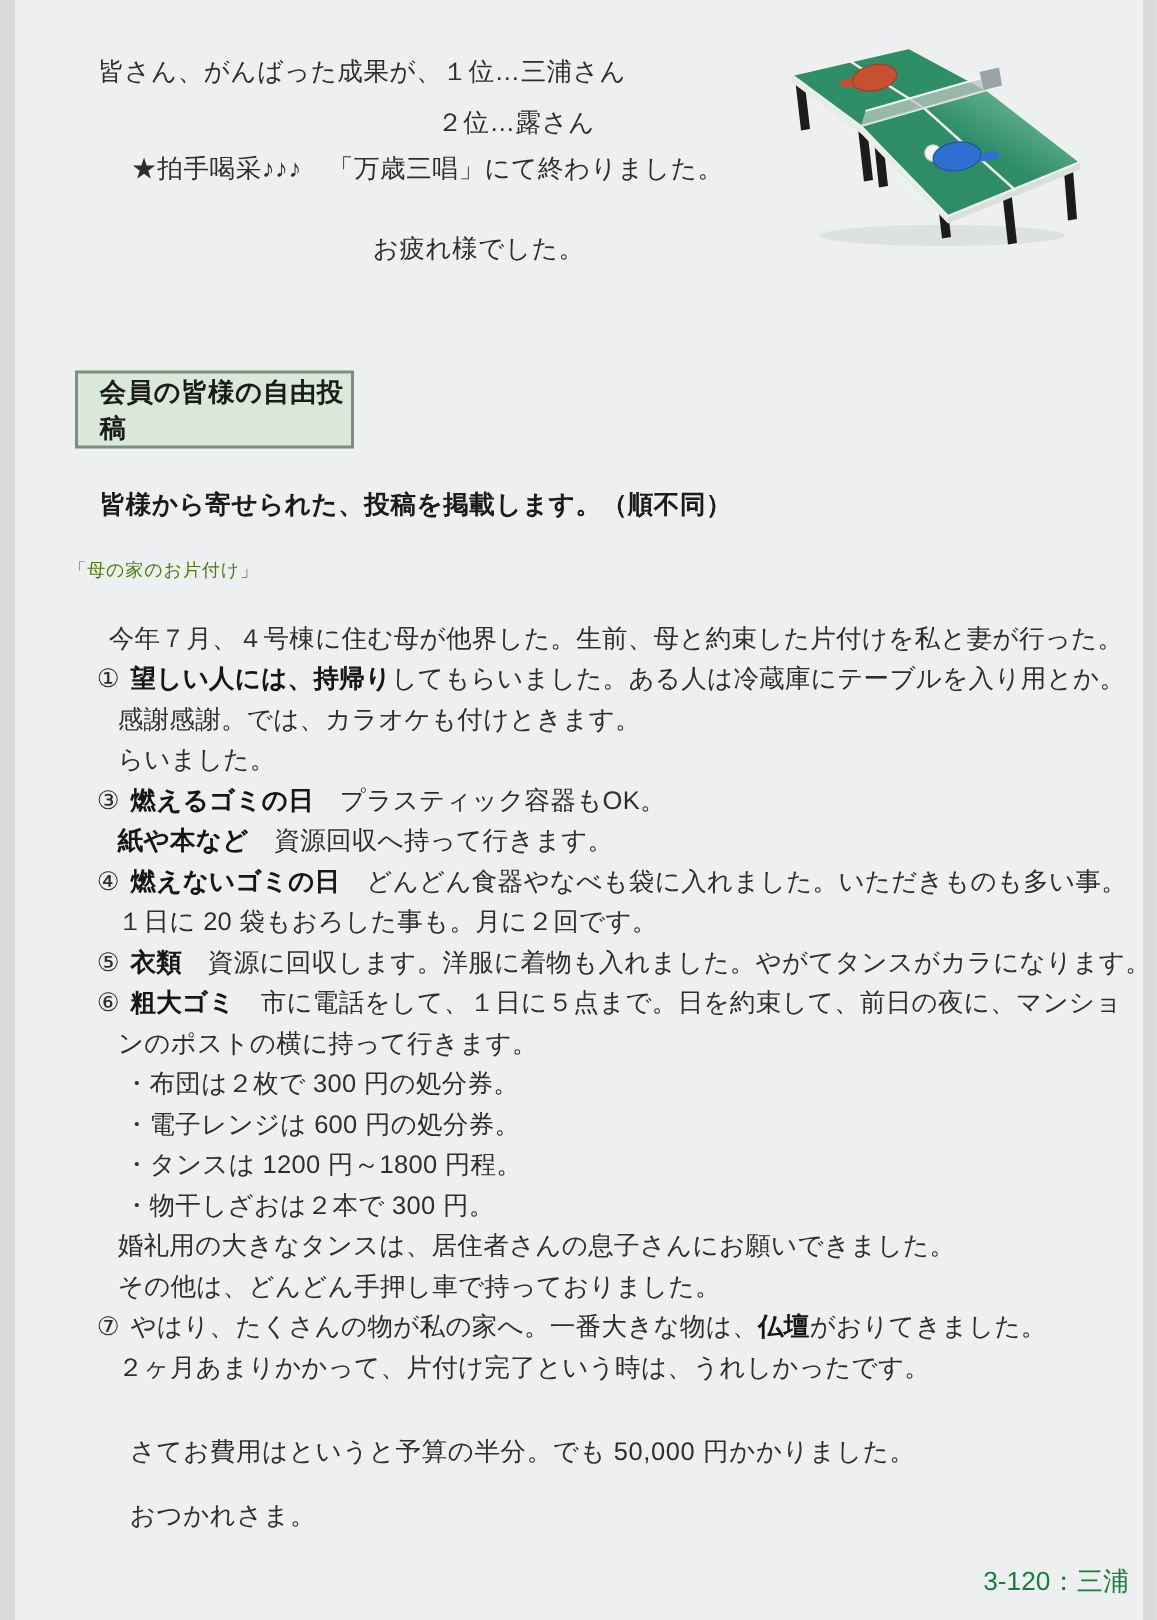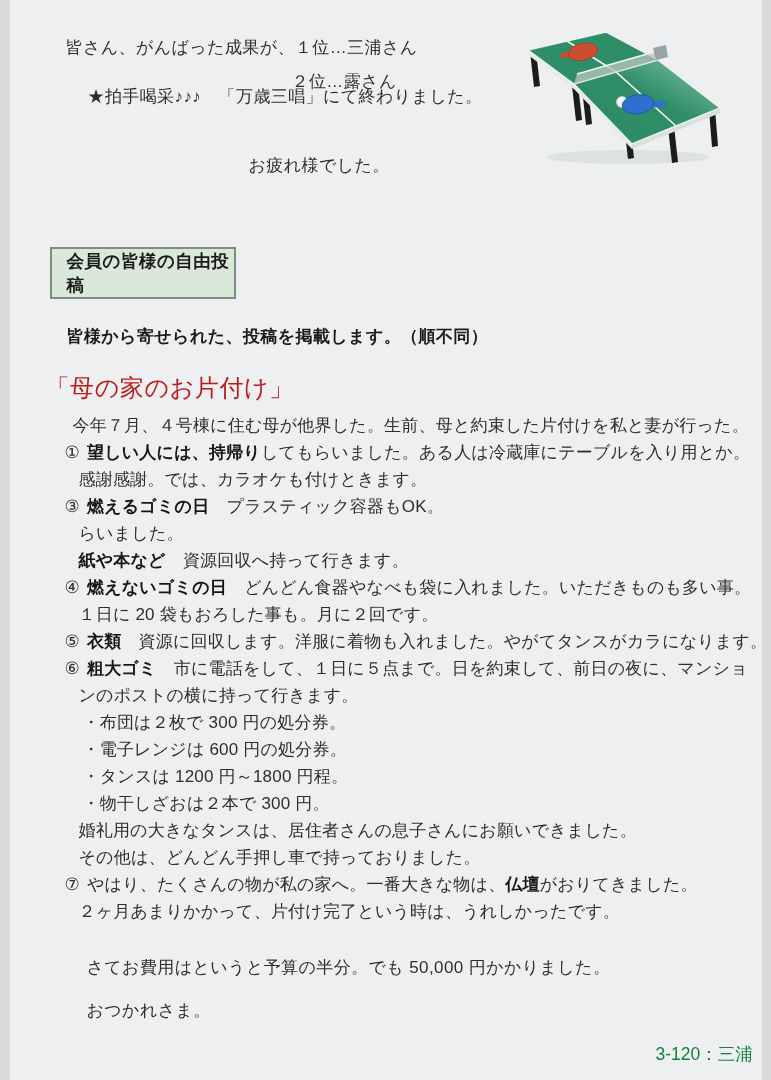--- a/index.html
+++ b/index.html
@@ -9,36 +9,36 @@
     font-family:Liberation Sans, sans-serif;
     color:#2e2e2e;
   }
   .abs { position:absolute; white-space:nowrap; }
   .t { font-size:17px; letter-spacing:0.4px; }
   .b { font-weight:bold; color:#1b1b1b; }
 
   
   .intro-l1 { left:56px;  top:36px; }
   .intro-l2 { left:282px; top:70px; }
-  .intro-l3 { left:78px;  top:85px; }
+  .intro-l3 { left:78px;  top:101px; }
   .intro-l4 { left:200px; top:154px;margin-left:39px; }
 
   
   .pp-img { position:absolute; left:506px; top:24px; width:212px; height:142px; }
 
   
   .section-box {
     position:absolute; left:40px; top:247px; width:186px; height:52px;
     background:#d9e8d9; border:2px solid #7e8e7e;
     display:flex; align-items:center; padding-left:15px; box-sizing:border-box;
     font-size:17.5px; font-weight:bold; letter-spacing:0.5px; color:#1b1b1b;
   }
 
   .subtitle { left:57px; top:325px; font-weight:bold; color:#1b1b1b; }
-  .article-title { left:36px; top:372px; font-size:24px; letter-spacing:0.6px; color:#b91c1c; }
+  .article-title { left:36px; top:372px; font-size:12px; letter-spacing:0.6px; color:#4d7c0f; }
 
   
   .article {
     position:absolute; left:55px; top:412px; width:708px;
     font-size:17px; letter-spacing:0.2px; color:#2e2e2e;
   }
   .article .line { line-height:27px; height:27px; white-space:nowrap; }
   .line.lead   { padding-left:8px; }
   .line.cont   { padding-left:14px; }
   .line.bullet { padding-left:18px; }
@@ -111,22 +111,22 @@
     <span>会員の皆様の自由投稿</span>
   </div>
 
   <div class="abs t subtitle">皆様から寄せられた、投稿を掲載します。（順不同）</div>
   <div class="abs article-title">「母の家のお片付け」</div>
 
   <div class="article" id="article-body">
       <div class="line lead"><span>今年７月、４号棟に住む母が他界した。生前、母と約束した片付けを私と妻が行った。</span></div>
       <div class="line item"><span class="num">①</span><span class="b">望しい人には、持帰り</span><span>してもらいました。ある人は冷蔵庫にテーブルを入り用とか。</span></div>
       <div class="line cont"><span>感謝感謝。では、カラオケも付けときます。</span></div>
+      <div class="line cont"><span>らいました。</span></div>
       <div class="line item"><span class="num">③</span><span class="b">燃えるゴミの日</span><span>　プラスティック容器もOK。</span></div>
-      <div class="line cont"><span>らいました。</span></div>
       <div class="line cont"><span class="b">紙や本など</span><span>　資源回収へ持って行きます。</span></div>
       <div class="line item"><span class="num">④</span><span class="b">燃えないゴミの日</span><span>　どんどん食器やなべも袋に入れました。いただきものも多い事。</span></div>
       <div class="line cont"><span>１日に 20 袋もおろした事も。月に２回です。</span></div>
       <div class="line item"><span class="num">⑤</span><span class="b">衣類</span><span>　資源に回収します。洋服に着物も入れました。やがてタンスがカラになります。</span></div>
       <div class="line item"><span class="num">⑥</span><span class="b">粗大ゴミ</span><span>　市に電話をして、１日に５点まで。日を約束して、前日の夜に、マンショ</span></div>
       <div class="line cont"><span>ンのポストの横に持って行きます。</span></div>
       <div class="line bullet"><span>・布団は２枚で 300 円の処分券。</span></div>
       <div class="line bullet"><span>・電子レンジは 600 円の処分券。</span></div>
       <div class="line bullet"><span>・タンスは 1200 円～1800 円程。</span></div>
       <div class="line bullet"><span>・物干しざおは２本で 300 円。</span></div>

